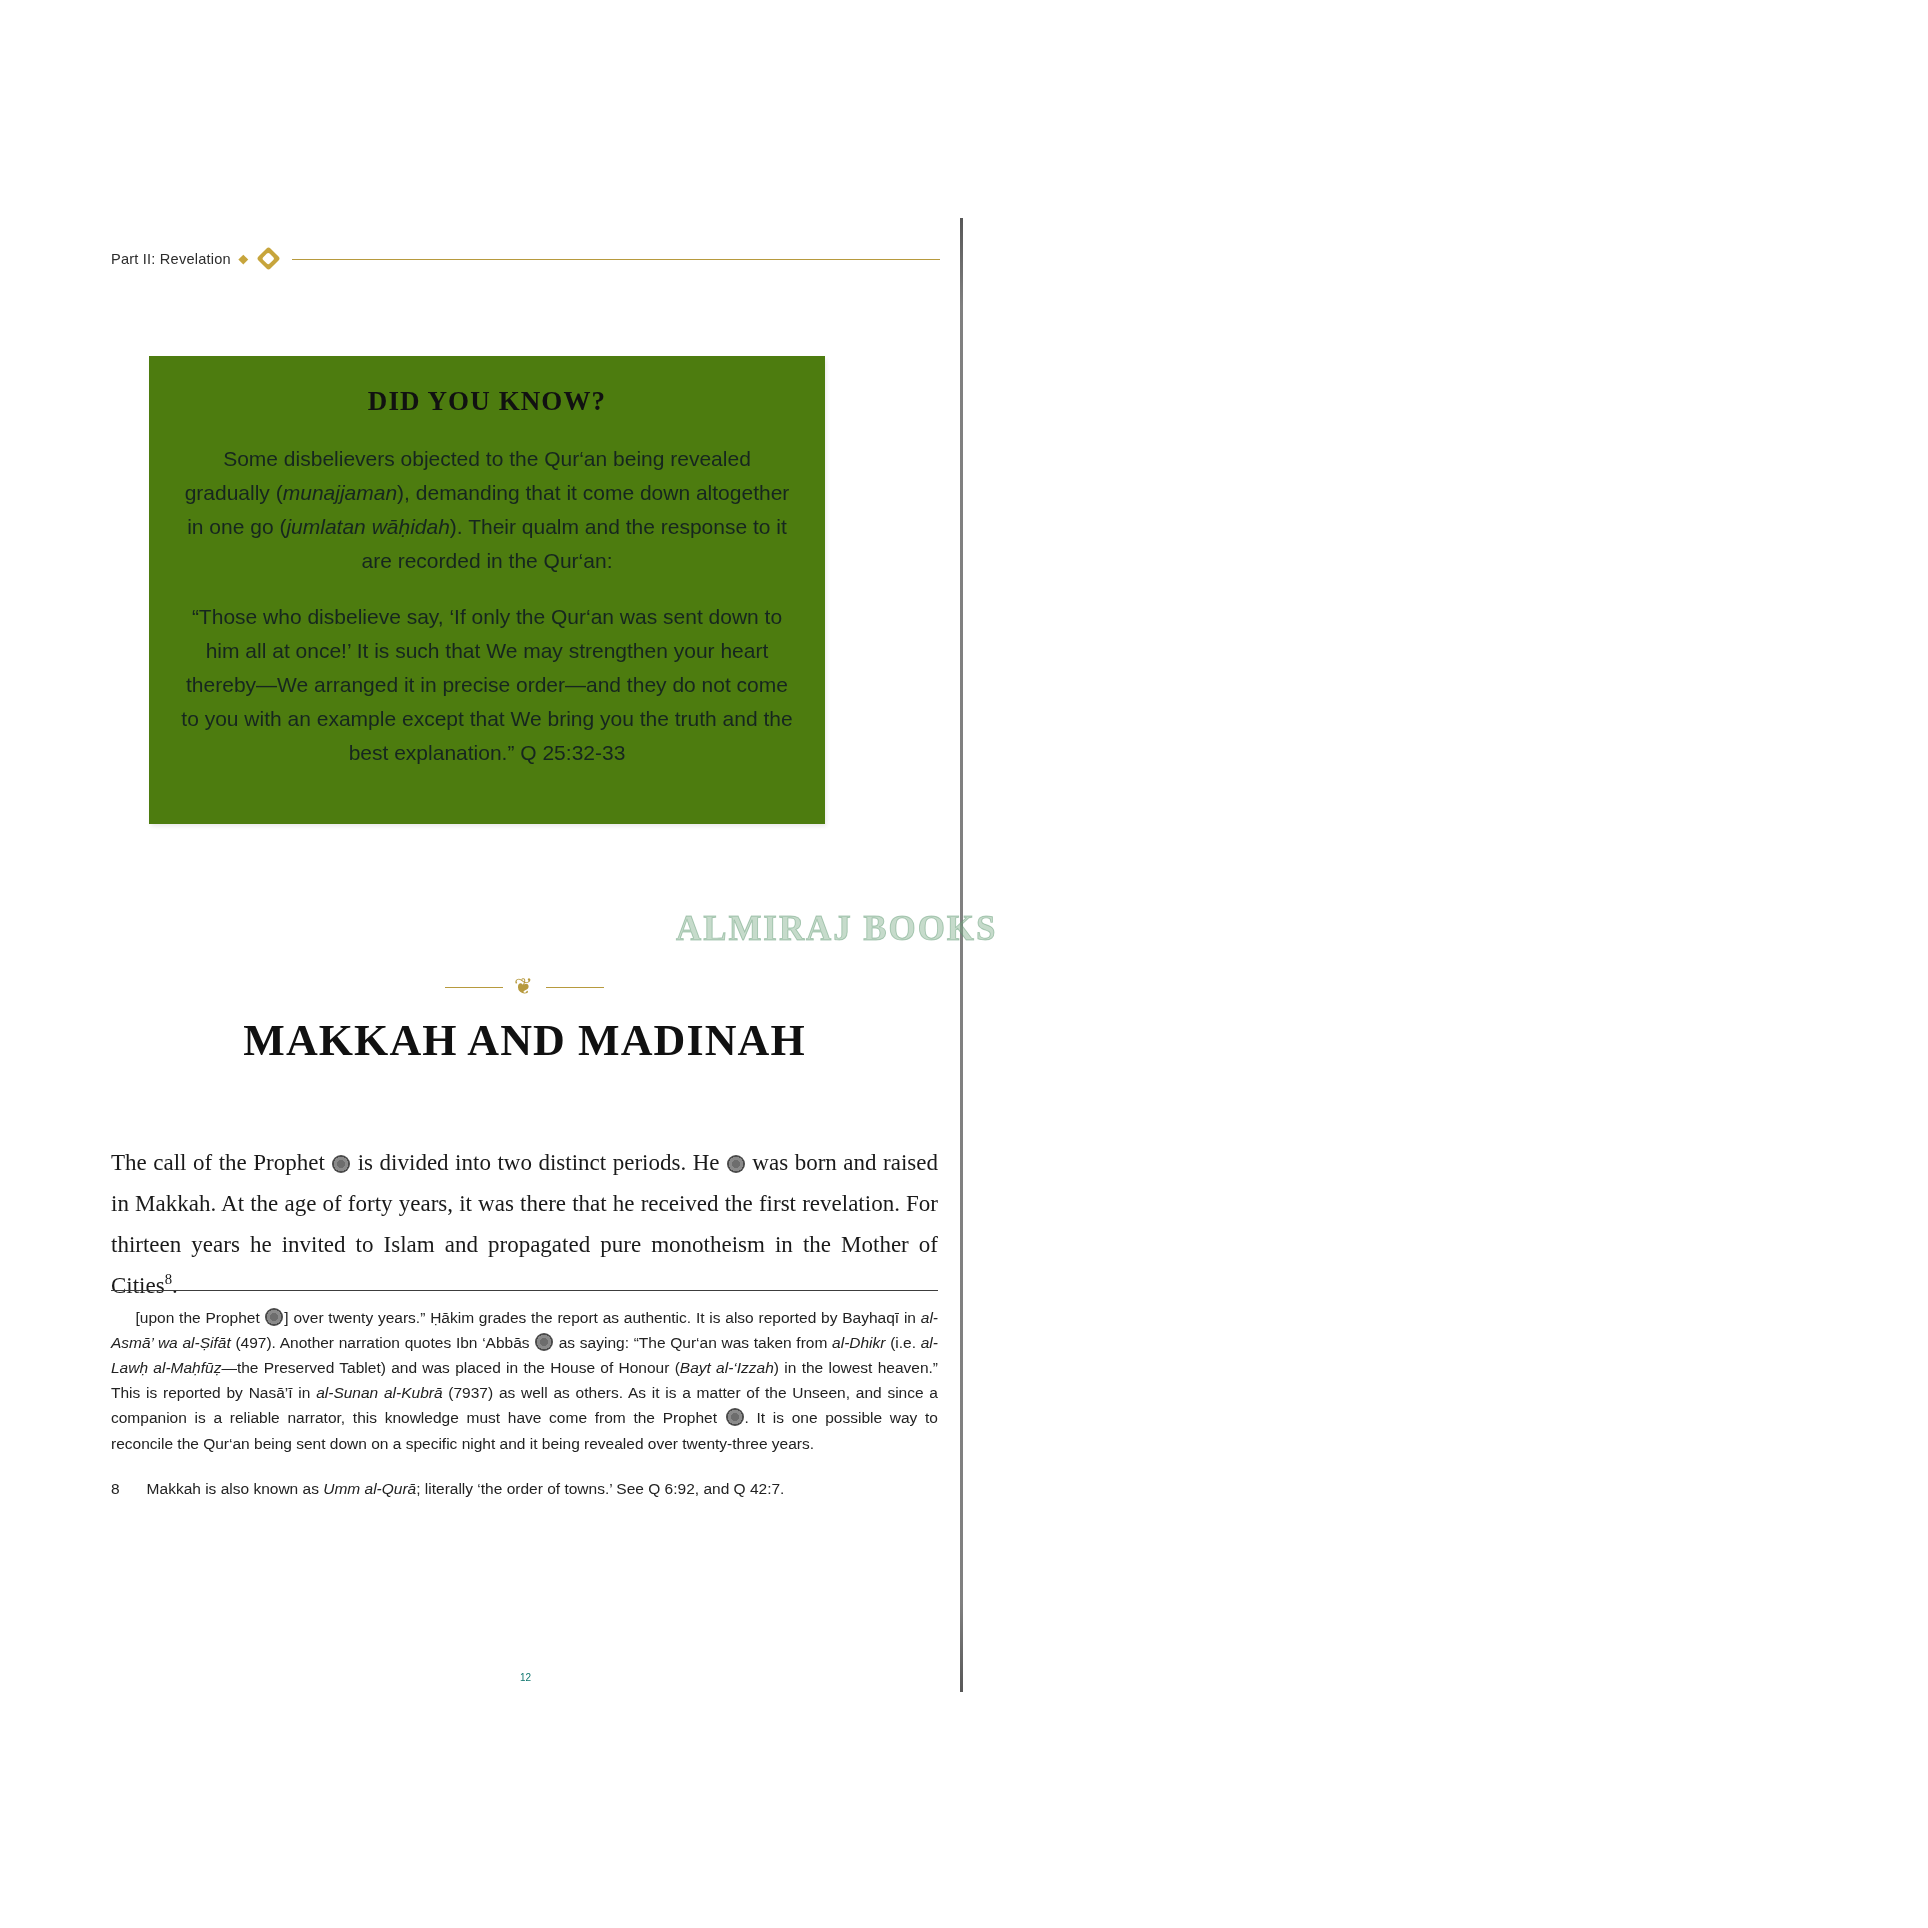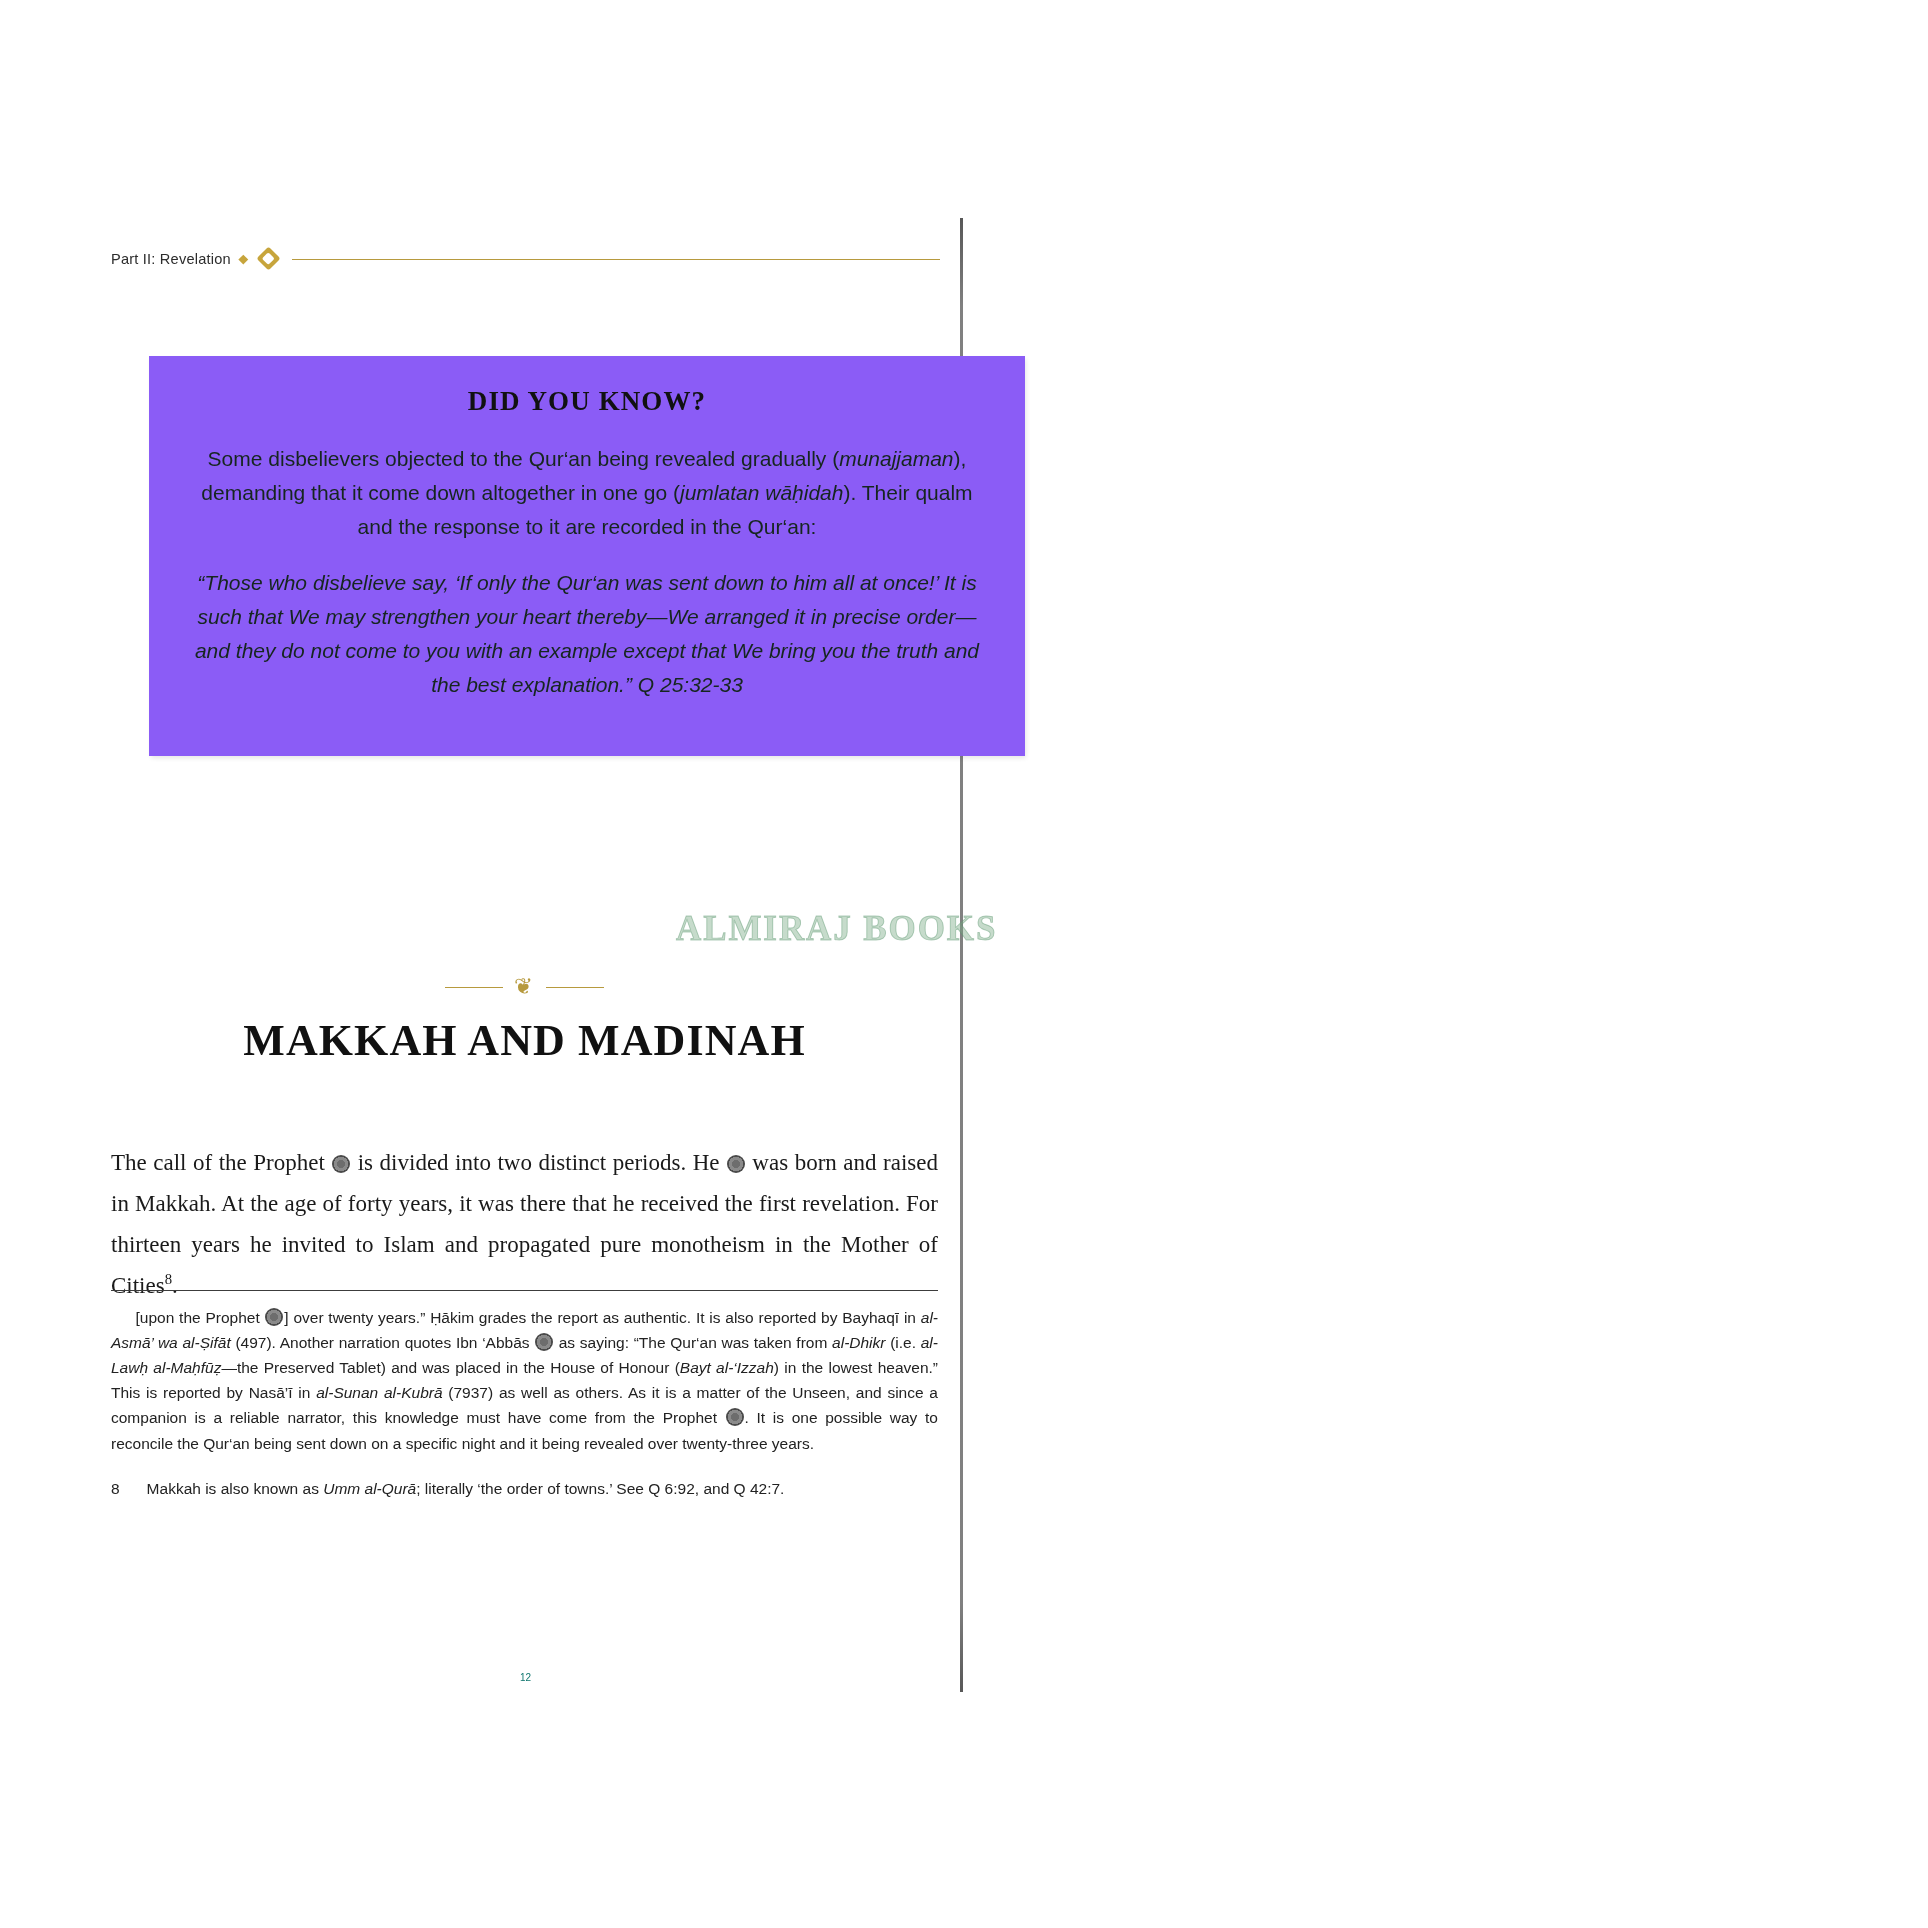--- a/index.html
+++ b/index.html
@@ -99,43 +99,43 @@
     margin: 0 0 21px 0;
     text-align: justify;
     text-justify: inter-word;
   }
 
   
   .didyouknow {
     position: absolute;
     left: 149px;
     top: 356px;
-    width: 876px;
-    background: #8b5cf6;
+    width: 676px;
+    background: #4d7c0f;
     padding: 24.5px 32px 32px 32px;
     box-sizing: border-box;
     box-shadow: 1.9px 2.8px 4.7px rgba(0,0,0,.10);
   }
   .dyk-title {
     text-align: center;
     font-family: "Liberation Serif", serif;
     font-weight: bold;
     font-size: 27px;
     letter-spacing: 1.1px;
     margin: 5.6px 0 24.5px 0;
     color: #111;
   }
   .dyk-p {
     text-align: center;
     font-size: 21px;
     line-height: 1.62;
     margin: 0 0 22.6px 0;
     color: #16261f;
   }
-  .dyk-p:last-child { margin-bottom: 22px; font-style: italic; }
+  .dyk-p:last-child { margin-bottom: 22px; }
 
   
   .sec-orn {
     position: absolute;
     left: 111px;
     top: 976px;
     width: 827px;
     display: flex;
     align-items: center;
     justify-content: center;

